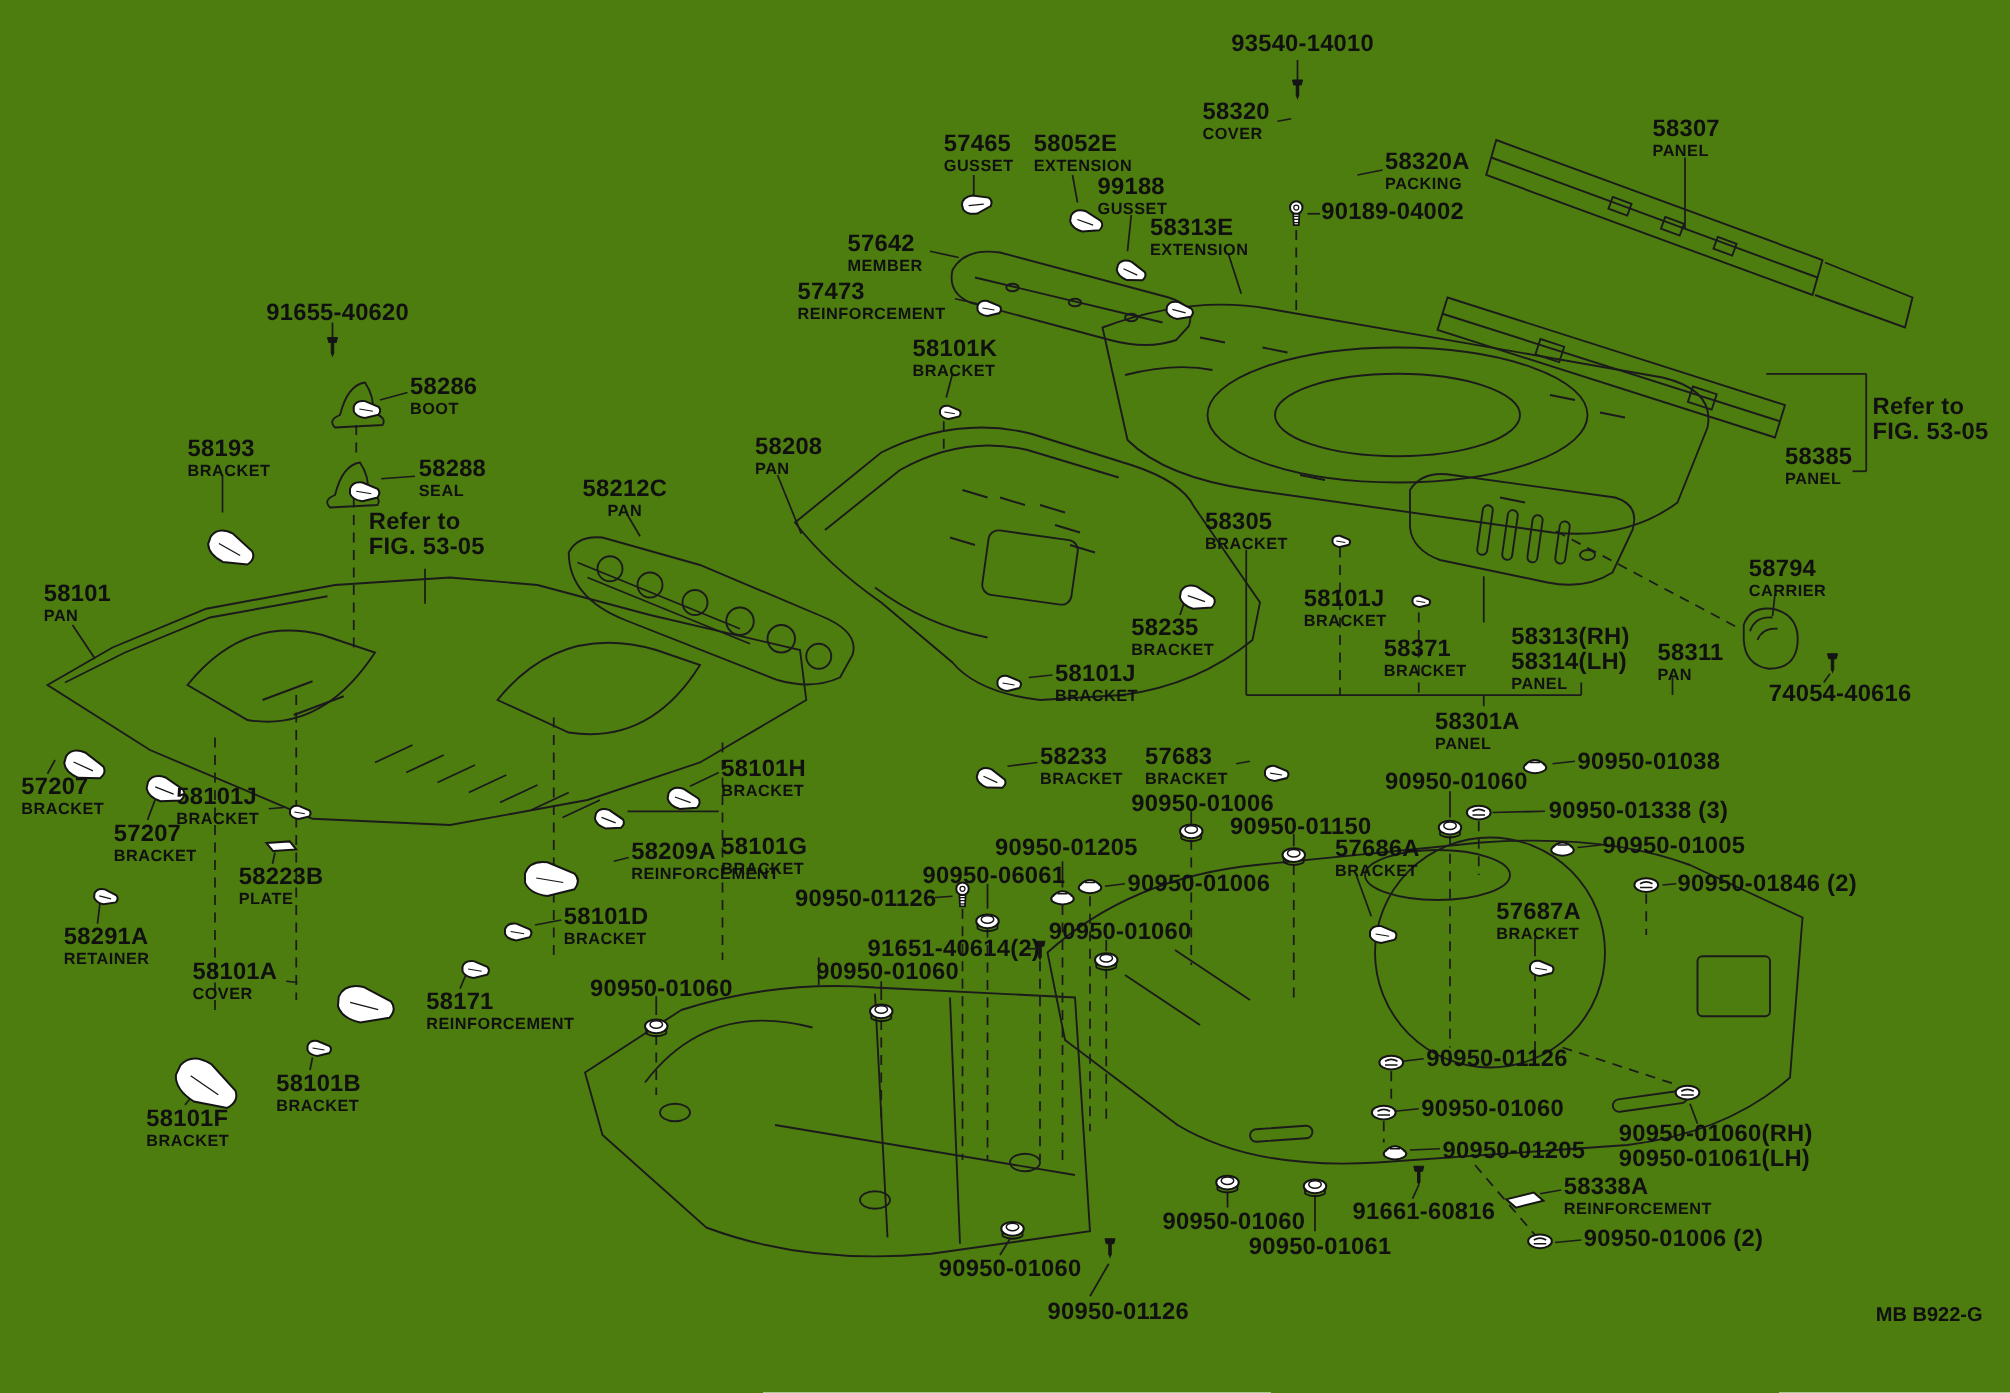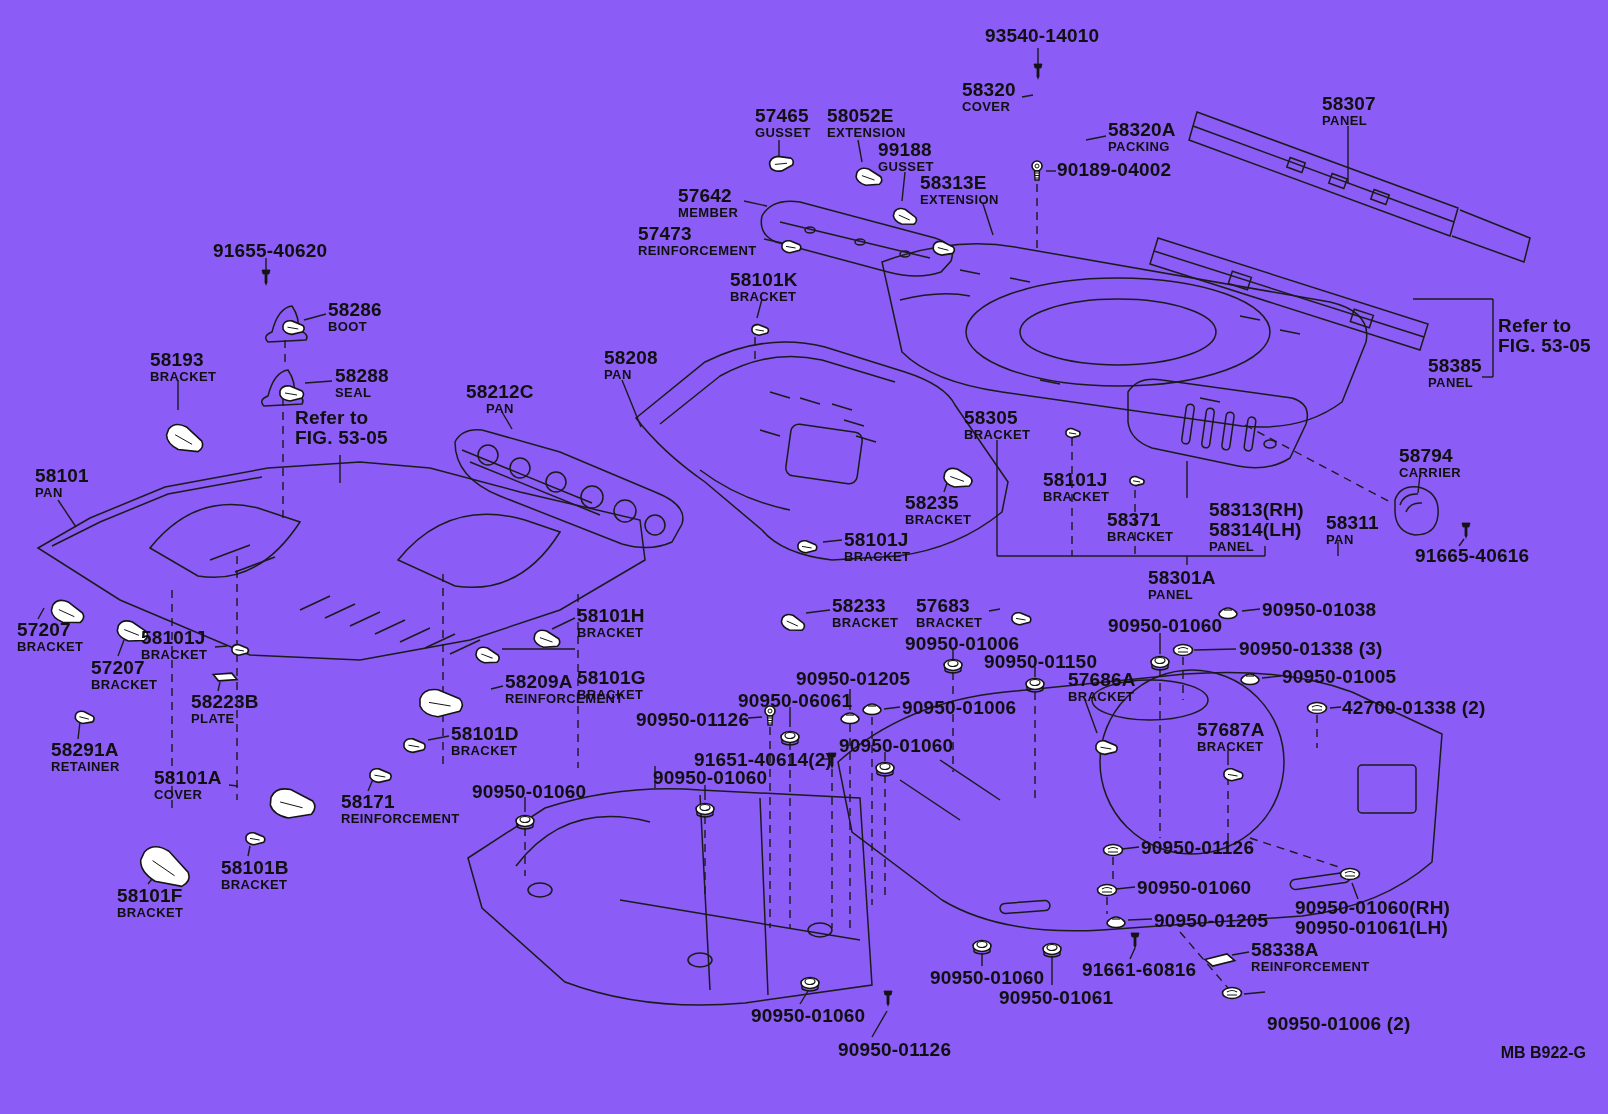--- a/index.html
+++ b/index.html
@@ -1,16 +1,16 @@
 <!DOCTYPE html>
 <html><head>
 <meta charset="utf-8">
 <style>
   html,body{margin:0;padding:0;background:#fff;}
-  #stage{position:relative;width:1608px;height:1114px;background:#8b5cf6;overflow:hidden;
+  #stage{position:relative;width:1608px;height:1114px;background:#4d7c0f;overflow:hidden;
          font-family:"Liberation Sans", sans-serif;}
   #art{position:absolute;left:0;top:0;}
   #labels{position:absolute;left:0;top:0;width:100%;height:100%;}
   .label{position:absolute;color:#101010;font-weight:bold;line-height:1.04;white-space:nowrap;}
   .label .num{font-size:19px;letter-spacing:0.2px;}
   .label .desc{font-size:13px;letter-spacing:0.4px;}
   .label.note .num{font-size:19px;font-weight:bold;}
   .doc-code{position:absolute;right:22px;bottom:52px;font-size:16px;font-weight:bold;color:#101010;}
   svg *{vector-effect:non-scaling-stroke;}
 </style>
@@ -415,21 +415,21 @@
       </div>
       <div class="label" style="left: 1428px; top: 356px;">
         <div class="num">58385</div>
         <div class="desc">PANEL</div>
       </div>
       <div class="label" style="left: 1399px; top: 446px;">
         <div class="num">58794</div>
         <div class="desc">CARRIER</div>
       </div>
       <div class="label" style="left: 1415px; top: 546px;">
-        <div class="num">91665-40616</div>
+        <div class="num">74054-40616</div>
       </div>
       <div class="label" style="left: 1326px; top: 513px;">
         <div class="num">58311</div>
         <div class="desc">PAN</div>
       </div>
       <div class="label" style="left: 964px; top: 408px;">
         <div class="num">58305</div>
         <div class="desc">BRACKET</div>
       </div>
       <div class="label" style="left: 1043px; top: 470px;">
@@ -505,21 +505,21 @@
       <div class="label" style="left: 1262px; top: 600px;">
         <div class="num">90950-01038</div>
       </div>
       <div class="label" style="left: 1239px; top: 639px;">
         <div class="num">90950-01338 (3)</div>
       </div>
       <div class="label" style="left: 1282px; top: 667px;">
         <div class="num">90950-01005</div>
       </div>
       <div class="label" style="left: 1342px; top: 698px;">
-        <div class="num">42700-01338 (2)</div>
+        <div class="num">90950-01846 (2)</div>
       </div>
       <div class="label" style="left: 1197px; top: 720px;">
         <div class="num">57687A</div>
         <div class="desc">BRACKET</div>
       </div>
       <div class="label" style="left: 577px; top: 606px;">
         <div class="num">58101H</div>
         <div class="desc">BRACKET</div>
       </div>
       <div class="label" style="left: 577px; top: 640px; margin-top: 28px;">
@@ -580,21 +580,21 @@
         <div class="num">90950-01205</div>
       </div>
       <div class="label" style="left: 1295px; top: 898px;">
         <div class="num">90950-01060(RH)</div>
         <div class="num">90950-01061(LH)</div>
       </div>
       <div class="label" style="left: 1251px; top: 940px;">
         <div class="num">58338A</div>
         <div class="desc">REINFORCEMENT</div>
       </div>
-      <div class="label" style="left: 1267px; top: 982px; margin-top: 32px;">
+      <div class="label" style="left: 1267px; top: 982px;">
         <div class="num">90950-01006 (2)</div>
       </div>
       <div class="label" style="left: 1082px; top: 960px;">
         <div class="num">91661-60816</div>
       </div>
       <div class="label" style="left: 930px; top: 968px;">
         <div class="num">90950-01060</div>
       </div>
       <div class="label" style="left: 999px; top: 988px;">
         <div class="num">90950-01061</div>

